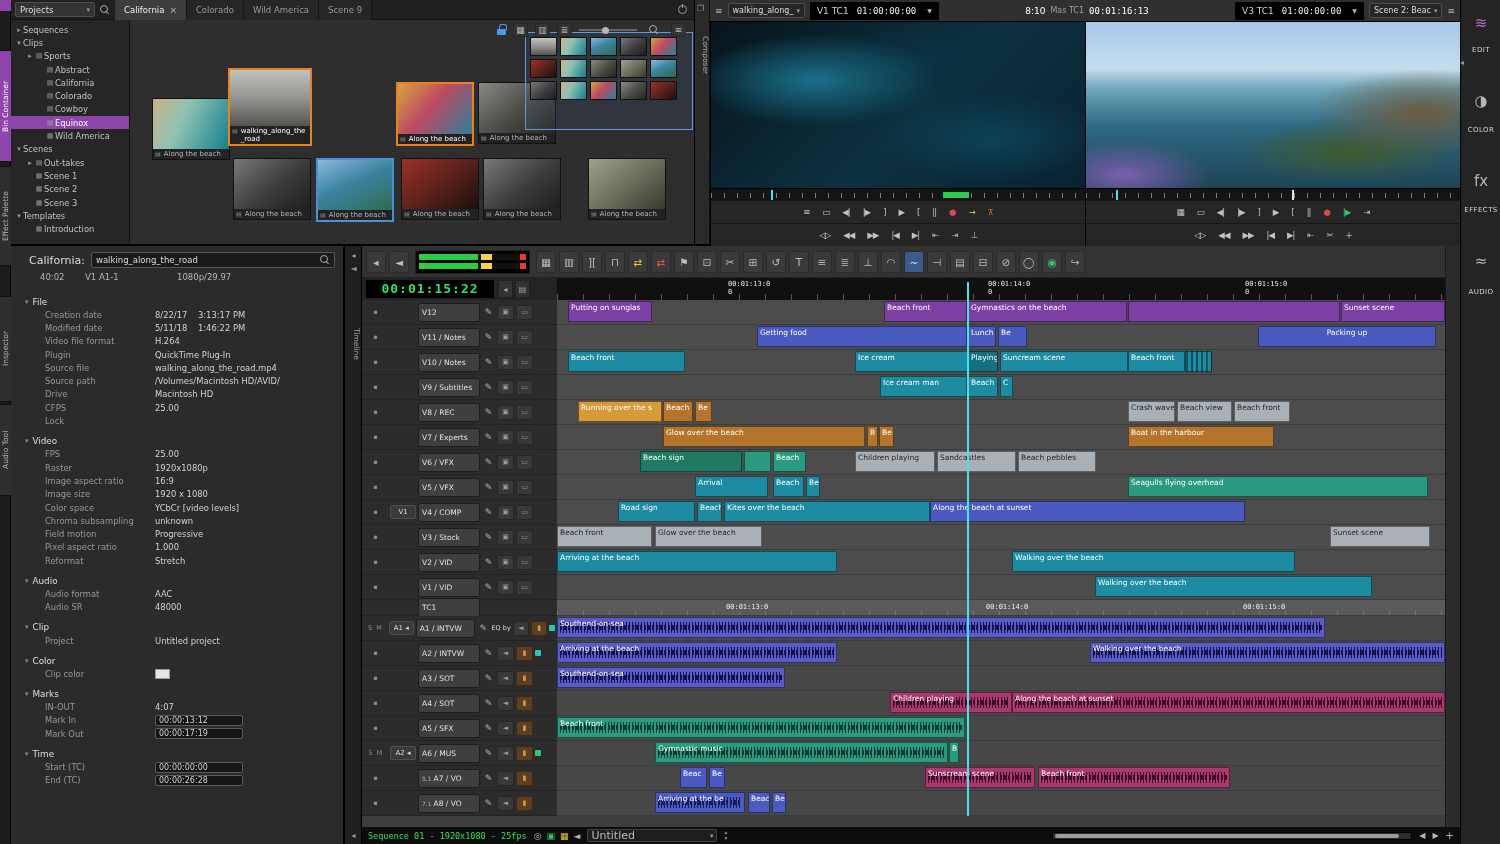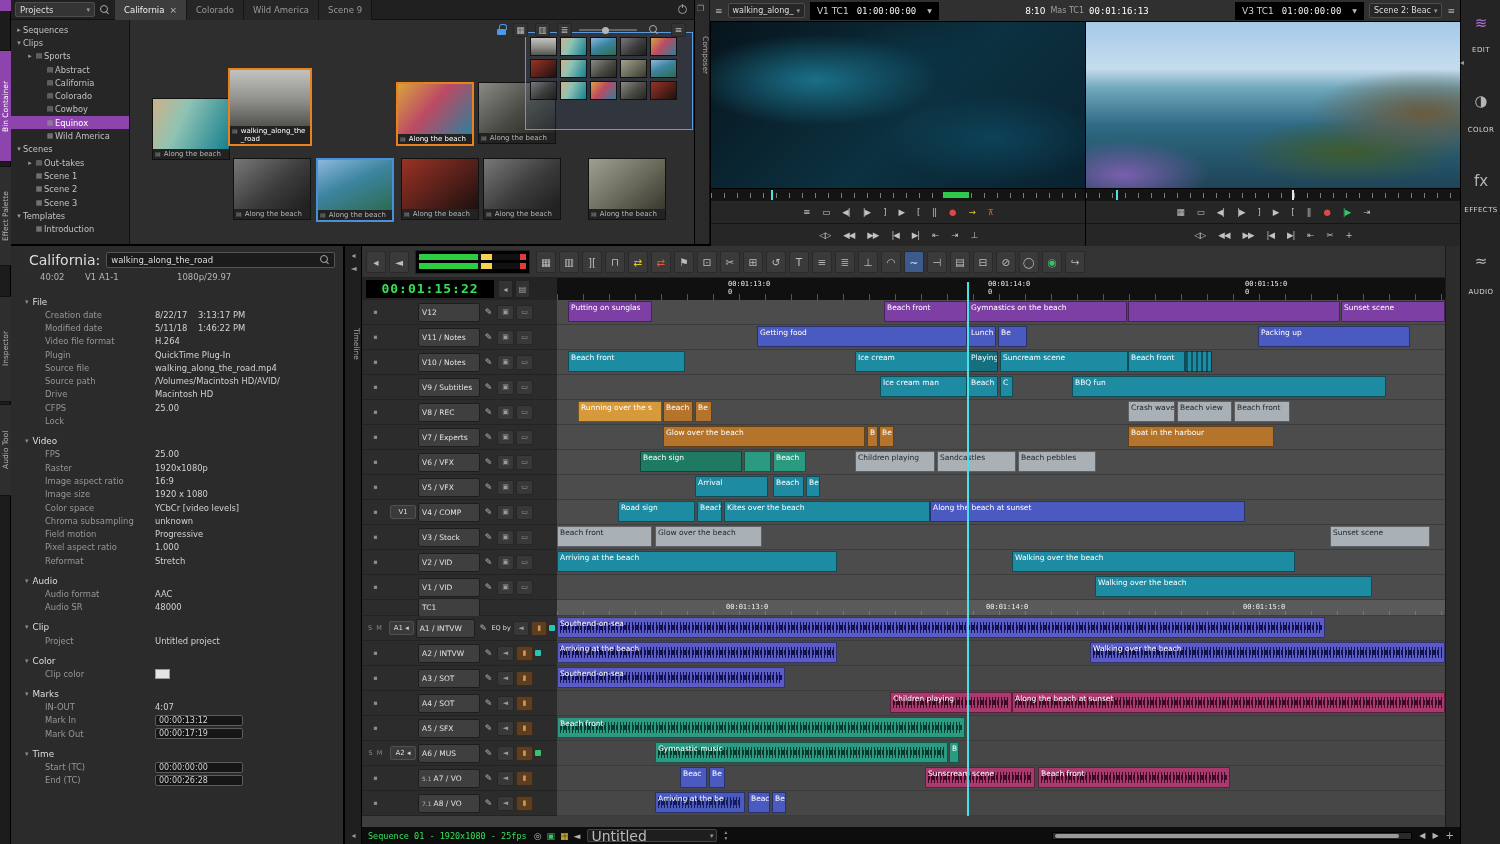--- a/index.html
+++ b/index.html
@@ -90,21 +90,21 @@
 .tpb{font-size:8.5px;letter-spacing:-1px;white-space:nowrap}
 
 #right-bar{position:absolute;left:1460px;top:0;width:40px;height:844px;background:#242424;border-left:1px solid #000}
 .rico{position:absolute;left:0;width:40px;text-align:center;font-size:15px;color:#b5b5b5}
 .rico.accent{color:#b06fd4}
 .rlab{position:absolute;left:0;width:40px;text-align:center;font-size:7px;letter-spacing:.4px;color:#d5d5d5}
 #rb-collapse{position:absolute;left:-1px;top:58px;font-size:8px;color:#999}
 
 #inspector{position:absolute;left:11px;top:246px;width:334px;height:598px;background:#2b2b2b;border-right:2px solid #000;overflow:hidden}
 #insp-header{display:flex;align-items:center;gap:6px;padding:6px 8px 3px 18px}
-#insp-bin-label{color:#ddd;font-size:14px;white-space:nowrap}
+#insp-bin-label{color:#ddd;font-size:11px;white-space:nowrap}
 .insp-search{flex:1;height:16px;background:#1b1b1b;border:1px solid #555;border-radius:2px;display:flex;align-items:center;padding:0 4px;gap:4px}
 .insp-search input{flex:1;background:transparent;border:none;outline:none;color:#ddd;font-size:8.5px;font-family:inherit}
 #insp-summary{display:flex;padding:1px 8px 6px 29px;color:#b5b5b5;font-size:8.5px}
 #insp-summary .sumv:nth-child(1){width:45px}
 #insp-summary .sumv:nth-child(2){width:92px}
 .isec{margin-top:7px}
 .isech{display:flex;align-items:center;gap:4px;padding-left:14px;height:13px}
 .icaret{color:#8a8a8a;font-size:7px}
 .isectitle{color:#dedede;font-size:8.8px}
 .irow{display:flex;align-items:center;height:13.3px;padding-left:34px}
@@ -161,21 +161,21 @@
 .clip.wave::before{content:"";position:absolute;left:2px;right:2px;top:20%;bottom:20%;background:repeating-linear-gradient(90deg,var(--wv,#111) 0 1px,transparent 1px 3px)}
 .clip.wave::after{content:"";position:absolute;left:2px;right:2px;top:38%;bottom:38%;background:repeating-linear-gradient(90deg,var(--wv,#111) 0 2px,transparent 2px 4px)}
 .clip.hatch{background-image:repeating-linear-gradient(90deg,rgba(0,0,0,.4) 0 2px,rgba(255,255,255,0) 2px 5px)}
 #tl-playhead{position:absolute;top:36px;width:1.5px;height:534px;background:#4ae0e8;z-index:6}
 #tl-gutter{position:absolute;right:0;top:0;width:15px;height:581px;background:#2c2c2c;border-left:1px solid #1a1a1a}
 #tl-footer{position:absolute;left:17px;bottom:0;right:0;height:17px;background:#0d0d0d;display:flex;align-items:center;gap:7px;padding:0 6px}
 #seq-info{color:#35e05a;font-family:"DejaVu Sans Mono",monospace;font-size:8.5px;white-space:nowrap}
 #ft-icons{display:flex;gap:5px}
 .ftico{font-size:9px;color:#b5b5b5}
 .ft-input{width:130px;height:13px;background:#1e1e1e;border:1px solid #444;border-radius:2px;display:flex;align-items:center;padding:0 3px}
-.ft-input input{flex:1;background:transparent;border:none;outline:none;color:#bbb;font-size:14px;font-family:inherit;min-width:0}
+.ft-input input{flex:1;background:transparent;border:none;outline:none;color:#bbb;font-size:11px;font-family:inherit;min-width:0}
 .updown{font-size:5.5px;line-height:5.5px;color:#999}
 .ft-scroll{width:360px;height:8px;background:#2a2a2a;border:1px solid #000;position:relative}
 .ft-thumb{position:absolute;left:2px;top:1px;bottom:1px;width:96%;background:#9a9a9a;border-radius:2px}
 .ft-arr{color:#b5b5b5;font-size:8px}
 .ft-zoom{color:#b5b5b5;font-size:10px}
 </style>
 </head>
 <body>
 
 <div id="app">
@@ -758,21 +758,21 @@
               <span>V11 / Notes</span>
             </div>
             <div class="pencil">✎</div>
             <div class="tog">▣</div>
             <div class="tog">▭</div>
           </div>
           <div class="lane">
             <div class="clip c-blue" style="left: 200px; width: 210px;"><span class="cl">Getting food</span></div>
             <div class="clip c-blue" style="left: 411px; width: 28px;"><span class="cl">Lunch</span></div>
             <div class="clip c-blue" style="left: 441px; width: 29px;"><span class="cl">Be</span></div>
-            <div class="clip c-blue" style="left: 701px; width: 152px;"><span class="cl">Packing up</span></div>
+            <div class="clip c-blue" style="left: 701px; width: 178px; text-align: center;"><span class="cl">Packing up</span></div>
           </div>
         </div>
         <div class="trow" style="height: 25px;">
           <div class="th">
             <div class="sync">▪</div>
             <div class="patch empty"></div>
             <div class="tname">
               <span>V10 / Notes</span>
             </div>
             <div class="pencil">✎</div>
@@ -796,21 +796,20 @@
               <span>V9 / Subtitles</span>
             </div>
             <div class="pencil">✎</div>
             <div class="tog">▣</div>
             <div class="tog">▭</div>
           </div>
           <div class="lane">
             <div class="clip c-teal" style="left: 323px; width: 87px;"><span class="cl">Ice cream man</span></div>
             <div class="clip c-teal" style="left: 411px; width: 30px;"><span class="cl">Beach</span></div>
             <div class="clip c-teal" style="left: 443px; width: 13px;"><span class="cl">C</span></div>
-            <div class="clip c-teal" style="left: 515px; width: 314px;"><span class="cl">BBQ fun</span></div>
           </div>
         </div>
         <div class="trow" style="height: 25px;">
           <div class="th">
             <div class="sync">▪</div>
             <div class="patch empty"></div>
             <div class="tname">
               <span>V8 / REC</span>
             </div>
             <div class="pencil">✎</div>
@@ -872,20 +871,21 @@
               <span>V5 / VFX</span>
             </div>
             <div class="pencil">✎</div>
             <div class="tog">▣</div>
             <div class="tog">▭</div>
           </div>
           <div class="lane">
             <div class="clip c-teal" style="left: 138px; width: 73px;"><span class="cl">Arrival</span></div>
             <div class="clip c-teal" style="left: 216px; width: 31px;"><span class="cl">Beach</span></div>
             <div class="clip c-teal" style="left: 249px; width: 14px;"><span class="cl">Be</span></div>
+            <div class="clip c-green" style="left: 571px; width: 300px;"><span class="cl">Seagulls flying overhead</span></div>
           </div>
         </div>
         <div class="trow" style="height: 25px;">
           <div class="th">
             <div class="sync">▪</div>
             <div class="patch">V1</div>
             <div class="tname">
               <span>V4 / COMP</span>
             </div>
             <div class="pencil">✎</div>

